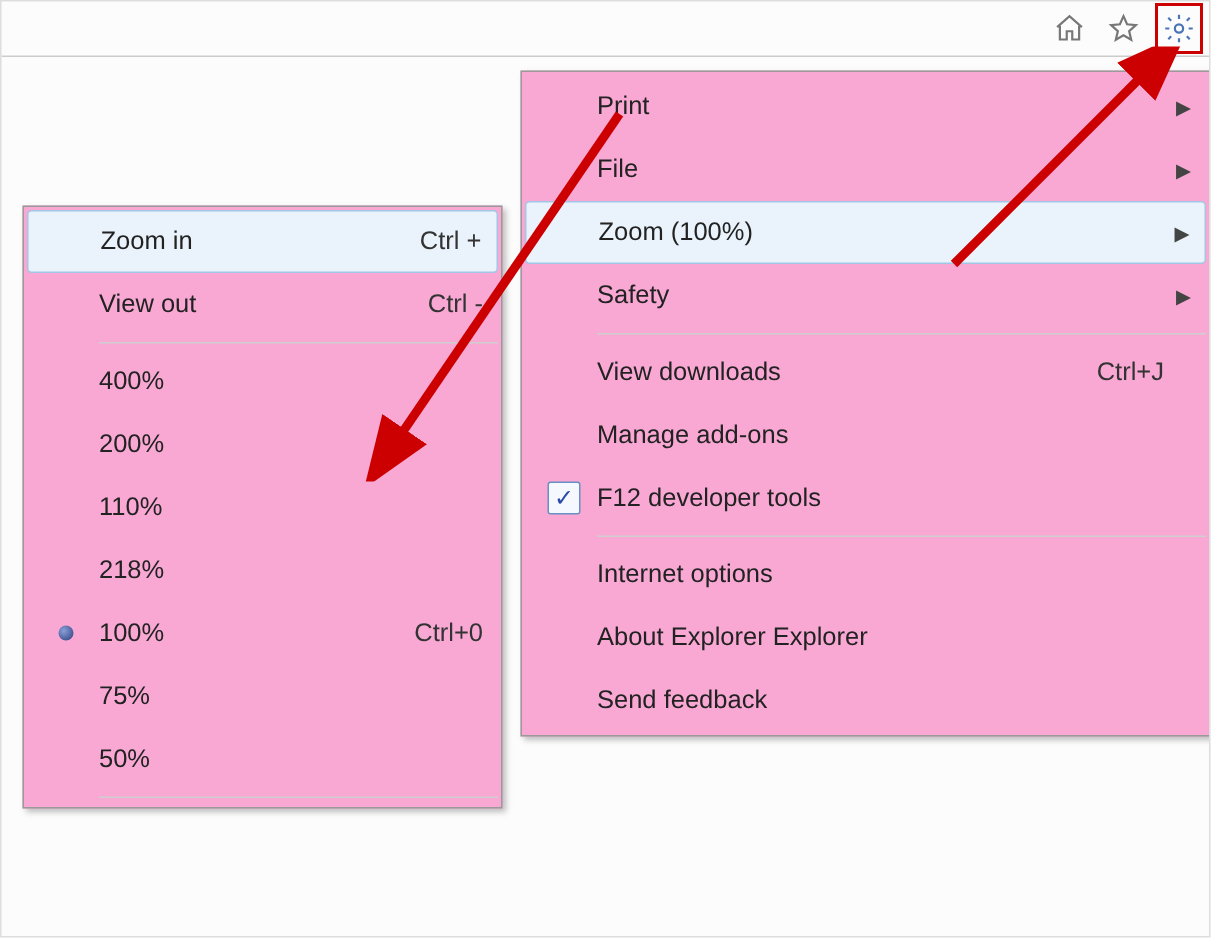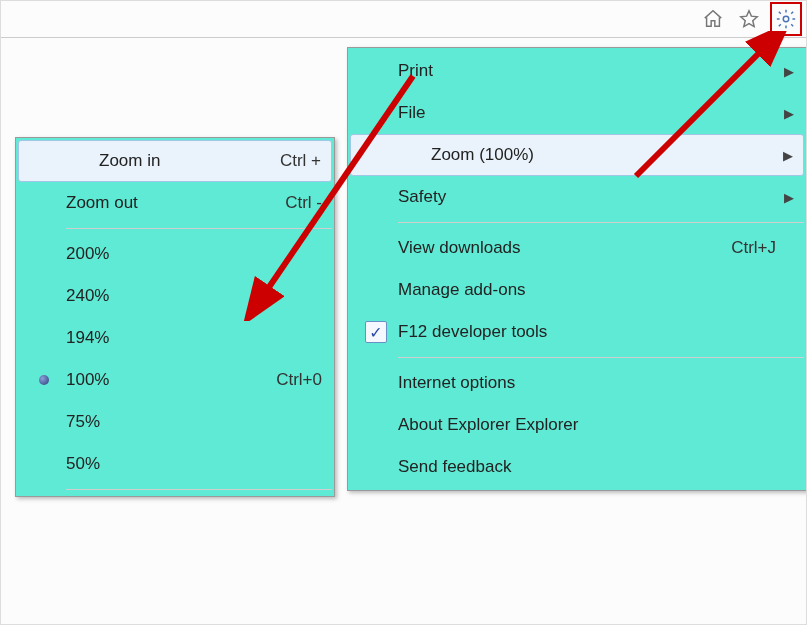--- a/index.html
+++ b/index.html
@@ -36,21 +36,21 @@
   .divider-line {
     position: absolute;
     top: 36px;
     left: 0; right: 0;
     height: 0;
     border-top: 1px solid #ccc;
   }
 
   .menu {
     position: absolute;
-    background: #5eead4;
+    background: #f9a8d4;
     border: 1px solid #9a9a9a;
     box-shadow: 2px 2px 4px rgba(0,0,0,.25);
     padding: 2px;
   }
   .menu-main {
     top: 46px;
     left: 346px;
     width: 460px;
   }
   .menu-sub {
@@ -64,21 +64,20 @@
     height: 42px;
     padding: 0 10px 0 4px;
     color: #222;
     white-space: nowrap;
   }
   .menu-item.hover {
     background: #eaf3fb;
     border: 1px solid #a2c6e6;
     border-radius: 3px;
     height: 42px;
-    gap: 32px;
   }
   .gutter {
     width: 44px;
     display: flex;
     align-items: center;
     justify-content: center;
     flex-shrink: 0;
   }
   .label { flex: 1; }
   .shortcut { color: #333; padding-left: 20px; }
@@ -198,35 +197,39 @@
 </div>
 
 <div class="menu menu-sub">
   <div class="menu-item hover">
     <div class="gutter"></div>
     <span class="label">Zoom in</span>
     <span class="shortcut">Ctrl +</span>
   </div>
   <div class="menu-item">
     <div class="gutter"></div>
-    <span class="label">Zoom out</span>
+    <span class="label">View out</span>
     <span class="shortcut">Ctrl -</span>
   </div>
   <div class="sep"></div>
   <div class="menu-item">
     <div class="gutter"></div>
+    <span class="label">400%</span>
+  </div>
+  <div class="menu-item">
+    <div class="gutter"></div>
     <span class="label">200%</span>
   </div>
   <div class="menu-item">
     <div class="gutter"></div>
-    <span class="label">240%</span>
-  </div>
-  <div class="menu-item">
-    <div class="gutter"></div>
-    <span class="label">194%</span>
+    <span class="label">110%</span>
+  </div>
+  <div class="menu-item">
+    <div class="gutter"></div>
+    <span class="label">218%</span>
   </div>
   <div class="menu-item">
     <div class="gutter">
         <div class="radio-dot"></div>
       </div>
     <span class="label">100%</span>
     <span class="shortcut">Ctrl+0</span>
   </div>
   <div class="menu-item">
     <div class="gutter"></div>

